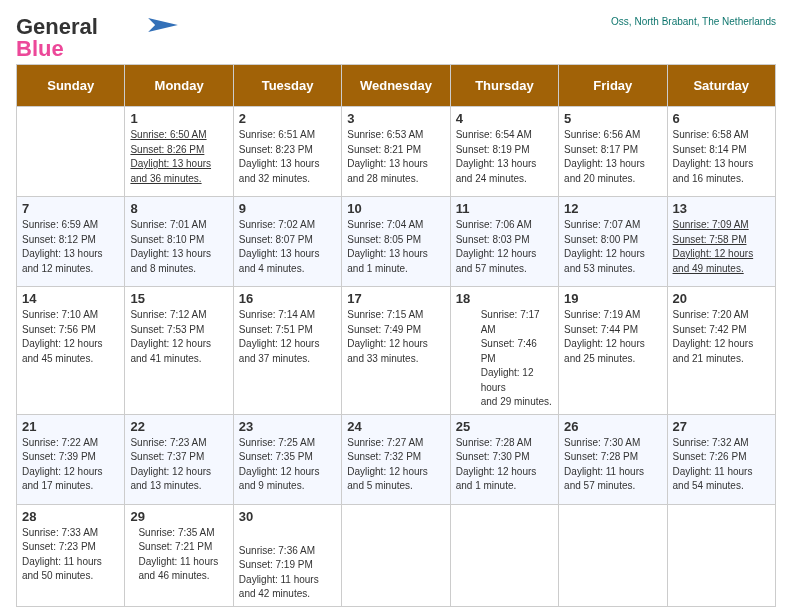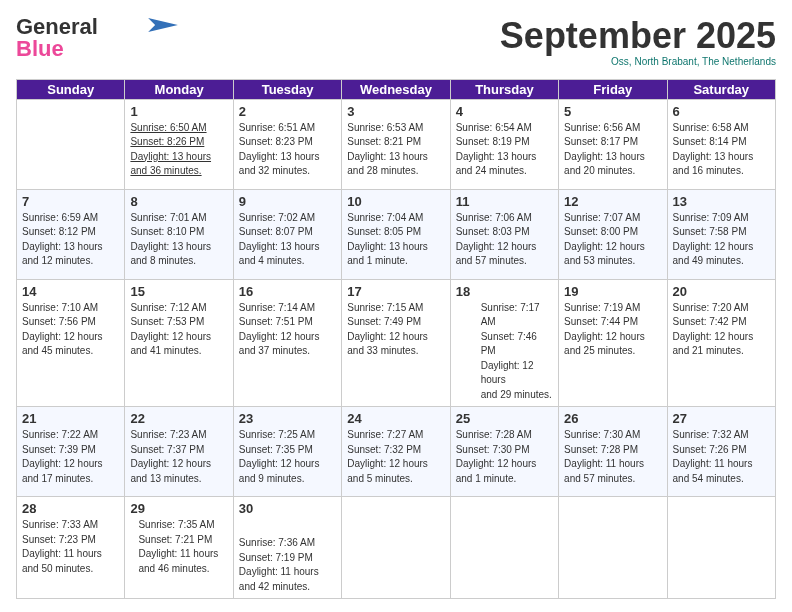--- a/index.html
+++ b/index.html
@@ -7,21 +7,21 @@
       font-family: Arial, sans-serif;
       background: #fff;
       width: 792px;
       min-height: 612px;
       padding: 16px;
     }
     .header {
       display: flex;
       align-items: flex-start;
       justify-content: space-between;
-      margin-bottom: 12px;
+      margin-bottom: 4px;
     }
     .logo {
       display: flex;
       flex-direction: column;
       align-items: flex-start;
     }
     .logo-text {
       font-size: 22px;
       font-weight: bold;
       color: #333;
@@ -45,25 +45,25 @@
     .location {
       font-size: 10px;
       color: #0f766e;
     }
     table {
       width: 100%;
       border-collapse: collapse;
       table-layout: fixed;
     }
     thead th {
-      background-color: #4c1d95;
+      background-color: #a16207;
       color: #fff;
       font-size: 13px;
       font-weight: bold;
-      padding: 2px 4px;
+      padding: 13px 4px;
       border: 1px solid #ccc;
       text-align: center;
     }
     tbody td {
       border: 1px solid #ccc;
       vertical-align: top;
       padding: 4px 5px;
       height: 90px;
       font-size: 10.5px;
       color: #333;
@@ -97,21 +97,20 @@
       <span class="logo-text">
         <span>General</span>
       </span>
       <svg class="logo-arrow" viewBox="0 0 34 16">
         <polygon points="0,0 34,8 0,16 8,8" fill="#3370b8"></polygon>
       </svg>
     </div>
     <span class="logo-text" style="color:#ec4899;font-size:22px;">Blue</span>
   </div>
   <div class="title-block">
-    <div class="month-year">September 2025</div>
     <div class="location">Oss, North Brabant, The Netherlands</div>
   </div>
 </div>
 
 <table>
   <thead>
     <tr>
     <th>Sunday</th>
         <th>Monday</th>
         <th>Tuesday</th>
@@ -205,21 +204,21 @@
         </td>
         <td>
           <div class="day-number">12</div>
           <div class="day-info" style="white-space: pre-line;">Sunrise: 7:07 AM
 Sunset: 8:00 PM
 Daylight: 12 hours
 and 53 minutes.</div>
         </td>
         <td>
           <div class="day-number">13</div>
-          <div class="day-info" style="white-space: pre-line;">Sunrise: 7:09 AM
+          <div class="day-info" style="white-space: pre-line; text-decoration: underline;">Sunrise: 7:09 AM
 Sunset: 7:58 PM
 Daylight: 12 hours
 and 49 minutes.</div>
         </td>
       </tr>
       <tr>
         <td>
           <div class="day-number">14</div>
           <div class="day-info" style="white-space: pre-line;">Sunrise: 7:10 AM
 Sunset: 7:56 PM

